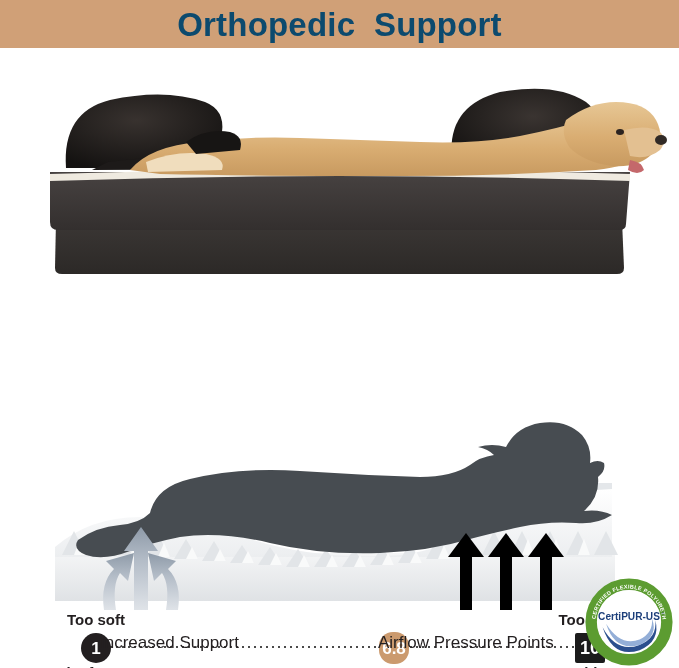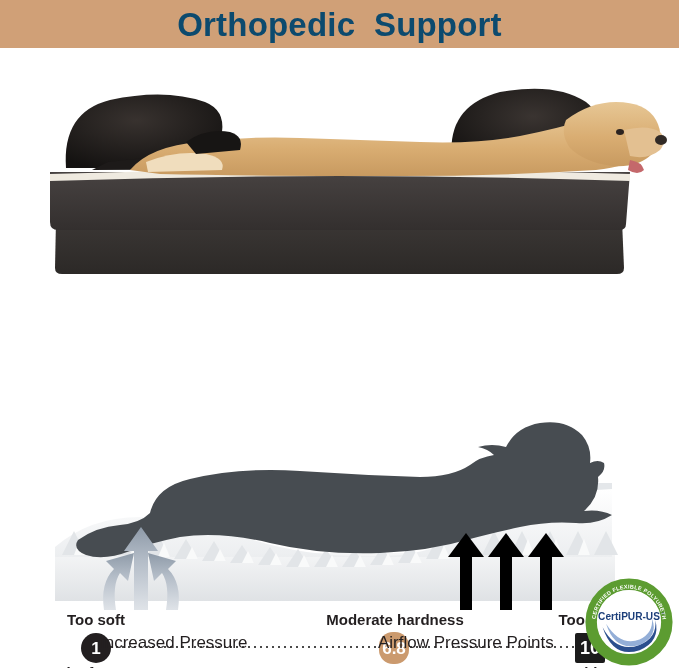--- a/index.html
+++ b/index.html
@@ -146,21 +146,20 @@
   <div class="scale">
 
     <div class="scale-line"></div>
 
     <div class="lbl" style="left:34px;top:311px;width:124px;">Too soft</div>
     <div class="tick-wrap" style="left:81px;">
       <div class="marker-round">1</div>
     </div>
     <div class="lbl" style="left:22px;top:364px;width:150px;">Lack of support</div>
 
-    <div class="lbl" style="left:306px;top:311px;width:178px;">Moderate hardness</div>
     <div class="tick-wrap" style="left:379px;top:332px;">
       <div class="marker-tan">6.8</div>
     </div>
 
     <div class="lbl" style="left:530px;top:311px;width:120px;">Too hard</div>
     <div class="tick-wrap" style="left:575px;">
       <div class="marker-dark">10</div>
     </div>
     <div class="lbl" style="left:522px;top:364px;width:136px;">Unable to</div>
 
@@ -261,21 +260,21 @@
       </g>
 
       <g fill="#000000">
         <path d="M460,205 L460,152 L448,152 L466,128 L484,152 L472,152 L472,205 Z"></path>
         <path d="M500,205 L500,152 L488,152 L506,128 L524,152 L512,152 L512,205 Z"></path>
         <path d="M540,205 L540,152 L528,152 L546,128 L564,152 L552,152 L552,205 Z"></path>
       </g>
     </svg>
   </div>
 
-  <div class="cap" style="left:100px;top:633px;">Increased Pressure</div>
+  <div class="cap" style="left:100px;top:633px;">Increased Support</div>
   <div class="cap" style="left:378px;top:633px;">Airflow Pressure Points</div>
 
   <div class="badge">
     <svg width="88" height="88" viewBox="0 0 100 100" xmlns="http://www.w3.org/2000/svg">
       <defs>
         <path id="arcTop" d="M 12,50 A 38,38 0 0 1 88,50"></path>
         <path id="arcBot" d="M 17,50 A 33,33 0 0 0 83,50"></path>
       </defs>
       <circle cx="50" cy="50" r="48" fill="#ffffff"></circle>
       <circle cx="50" cy="50" r="43" fill="none" stroke="#5c9c31" stroke-width="13"></circle>

